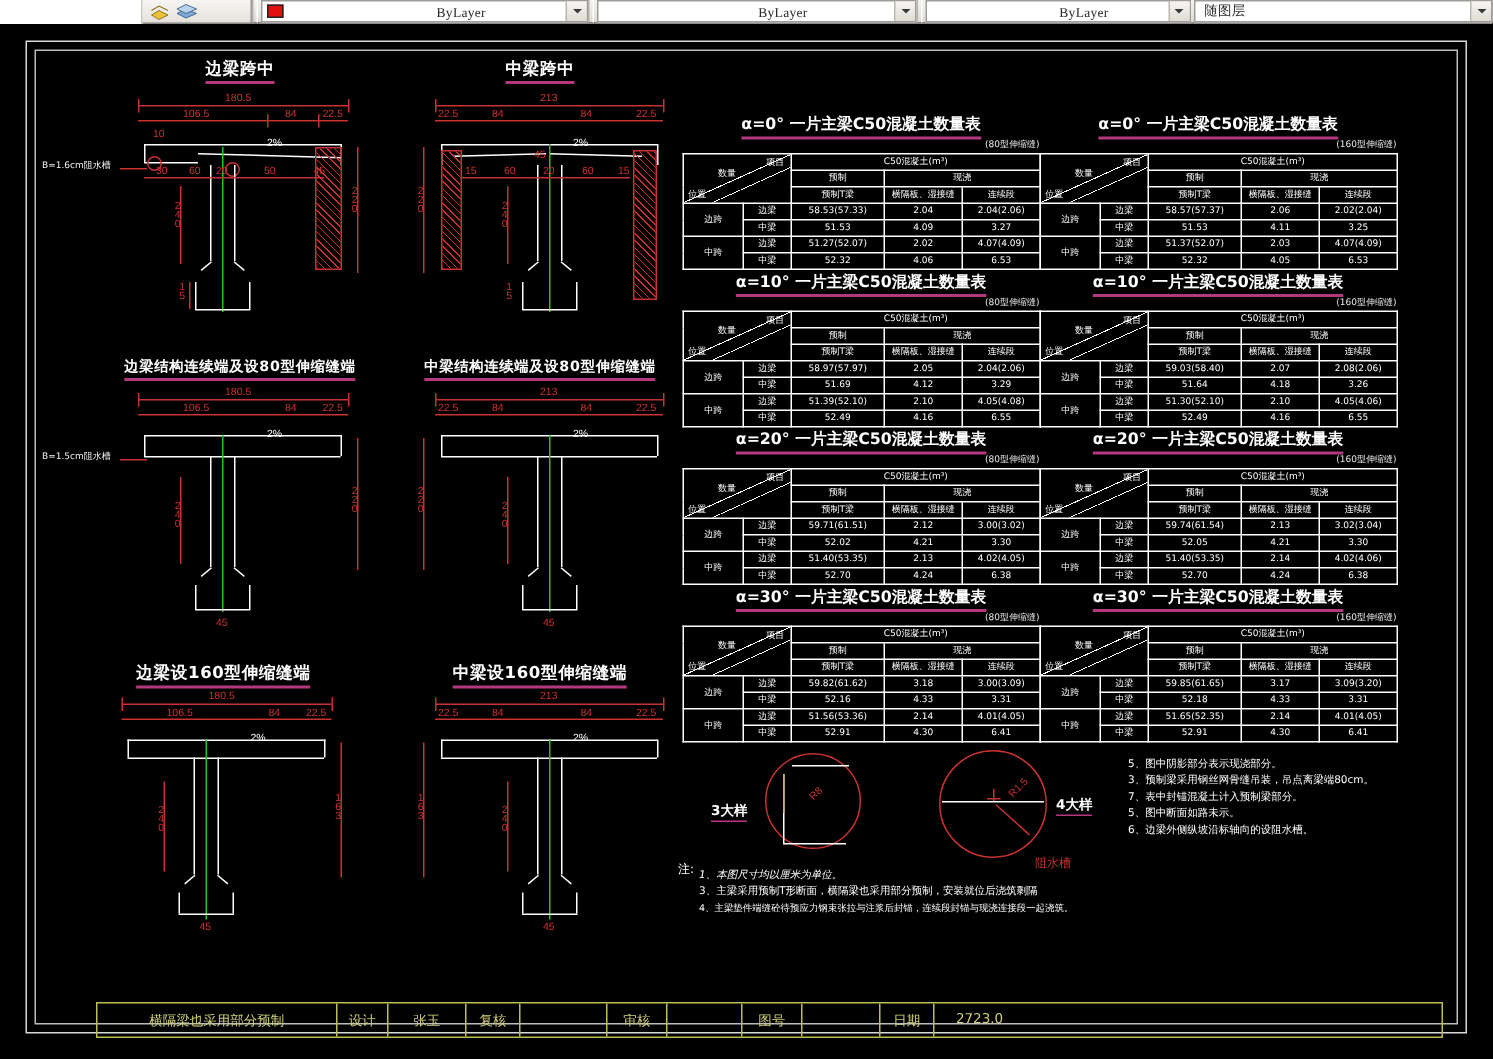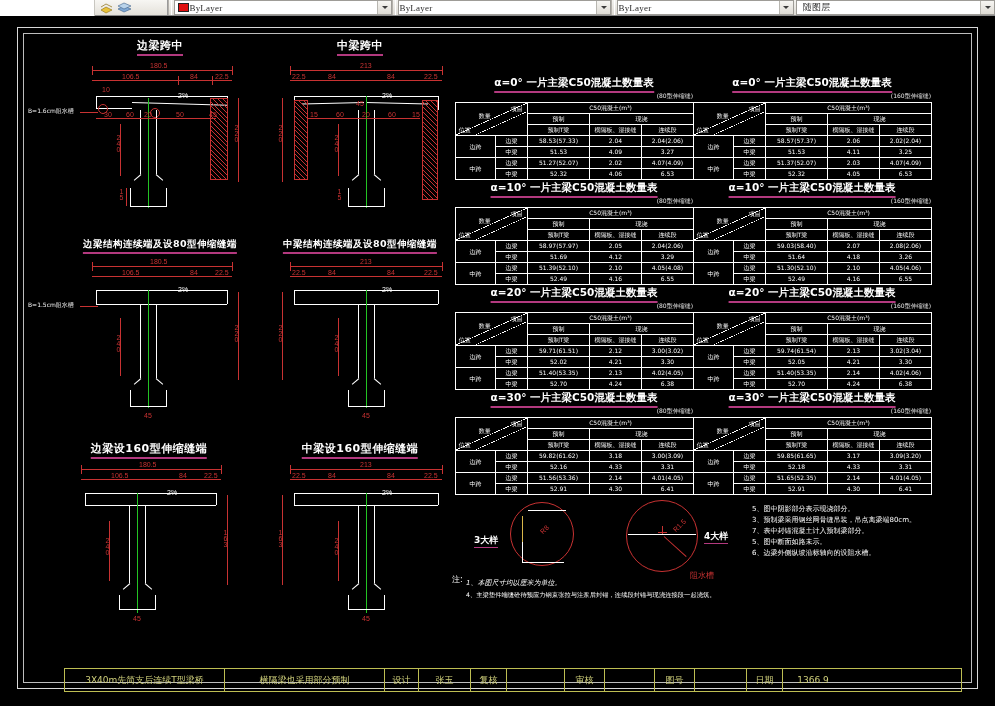--- a/index.html
+++ b/index.html
@@ -32,22 +32,22 @@
     margin-left: 2px; position: relative;
   }
   .tb-combo.w1 { width: 220px; }
   .tb-combo.w2 { width: 215px; }
   .tb-combo.w3 { width: 178px; }
   .tb-combo.w4 { width: 201px; }
   .tb-combo .sw {
     width: 11px; height: 9px; margin-left: 3px; border: 1px solid #222;
   }
   .tb-combo .txt {
-    flex: 1; font-size: 9px; color: #2b2b2b;
-    font-family: "Liberation Serif", serif; letter-spacing: .2px;
+    flex: 1; text-align: center; font-size: 9px; color: #2b2b2b;
+    font-family: "Liberation Serif", serif; letter-spacing: .2px; padding-left: 48px;
   }
   .tb-combo .arw {
     width: 14px; height: 13px; border-left: 1px solid #b8b6b0;
     background: linear-gradient(to bottom,#f6f5f2,#dfdcd5);
     display: flex; align-items: center; justify-content: center;
   }
   .tb-combo .arw i {
     display:block; width:0; height:0;
     border-left: 3px solid transparent; border-right: 3px solid transparent;
     border-top: 3px solid #3a3a3a;
@@ -985,38 +985,38 @@
     <div class="ln r" style="left:40px; top:38px; width:9px; height:1px;"></div>
     <div class="ln r" style="left:46px; top:42px; width:30px; height:1px; transform:rotate(42deg); transform-origin:left;"></div>
     <div class="dimtxt" style="left:54px; top:28px; transform:rotate(-45deg);">R1.5</div>
     <div class="dimtxt cn" style="left:72px; top:78px; font-size:8px;">阻水槽</div>
     <div class="detlabel" style="left:86px; top:36px;">4大样</div>
   </div>
 
   <div class="note-block" style="left:452px; top:562px; width:340px;">
     <span class="note-head" style="left:0; top:-4px;">注:</span>
     <span class="note-line" style="padding-left:14px;font-style:italic;">1、本图尺寸均以厘米为单位。</span>
+    <span class="note-line" style="padding-left:14px;">3、主梁采用预制T形断面，横隔梁也采用部分预制，安装就位后浇筑剩隔</span>
     <span class="note-line" style="padding-left:14px; font-size:6.3px;">4、主梁垫件端缝砼待预应力钢束张拉与注浆后封锚，连续段封锚与现浇连接段一起浇筑。</span>
   </div>
 
   <div class="note-block" style="left:752px; top:488px; width:230px;">
     <span class="note-line">5、图中阴影部分表示现浇部分。</span>
     <span class="note-line">3、预制梁采用钢丝网骨缝吊装，吊点离梁端80cm。</span>
     <span class="note-line">7、表中封锚混凝土计入预制梁部分。</span>
     <span class="note-line">5、图中断面如路未示。</span>
     <span class="note-line">6、边梁外侧纵坡沿标轴向的设阻水槽。</span>
   </div>
 
   <div id="titleblock">
-      <div class="cell" style="width: 160px; flex: 0 0 160px;">3X40m先简支后连续T型梁桥</div>
       <div class="cell" style="width: 160px; flex: 0 0 160px;">横隔梁也采用部分预制</div>
       <div class="cell" style="width: 34px; flex: 0 0 34px;">设计</div>
       <div class="cell" style="width: 52px; flex: 0 0 52px;">张玉</div>
       <div class="cell" style="width: 36px; flex: 0 0 36px;">复核</div>
       <div class="cell" style="width: 58px; flex: 0 0 58px;"></div>
       <div class="cell" style="width: 40px; flex: 0 0 40px;">审核</div>
       <div class="cell" style="width: 50px; flex: 0 0 50px;"></div>
       <div class="cell" style="width: 40px; flex: 0 0 40px;">图号</div>
       <div class="cell" style="width: 52px; flex: 0 0 52px;"></div>
       <div class="cell" style="width: 36px; flex: 0 0 36px;">日期</div>
-      <div class="cell" style="width: 60px; flex: 0 0 60px;">1366.9</div>
+      <div class="cell" style="width: 60px; flex: 0 0 60px;">2723.0</div>
     </div>
 </div>
 
 </body></html>

